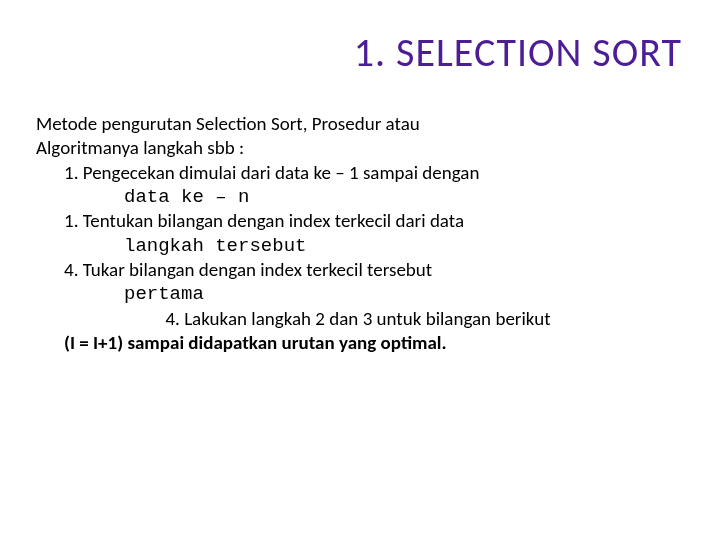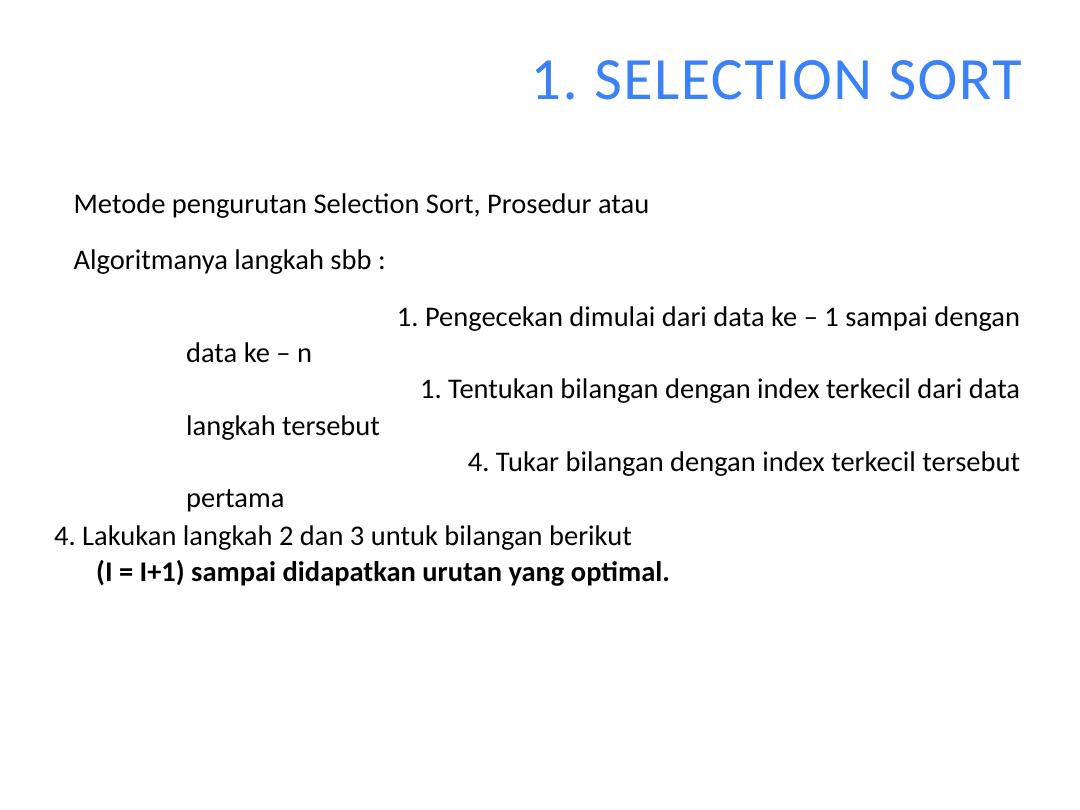--- a/index.html
+++ b/index.html
@@ -16,37 +16,37 @@
     width: 720px;
     height: 540px;
     box-sizing: border-box;
   }
   .title {
     position: absolute;
     top: 28px;
     right: 38px;
     font-size: 40px;
     font-weight: 400;
-    color: #3b82f6;
+    color: #4c1d95;
     letter-spacing: 1px;
     text-align: center;
   }
   .body {
     position: absolute;
     top: 112px;
     left: 36px;
     right: 40px;
     color: #000000;
     font-size: 19px;
     line-height: 1.28;
   }
-  .intro { margin: 13px; }
-  .step { padding-left: 28px; text-align: right; }
-  .step-cont { padding-left: 88px; }
-  .step4 { padding-left: 0px; }
+  .intro { margin: 0; }
+  .step { padding-left: 28px; }
+  .step-cont { padding-left: 88px; font-family: Liberation Mono, monospace; }
+  .step4 { padding-left: 0px; text-align: center; }
   .step4-cont { padding-left: 28px; font-weight: bold; }
 </style>
 </head>
 <body>
 
 <div class="slide">
   <div class="title">1.   SELECTION SORT</div>
 
   <div class="body">
     <div class="intro">Metode pengurutan Selection Sort, Prosedur atau</div>

